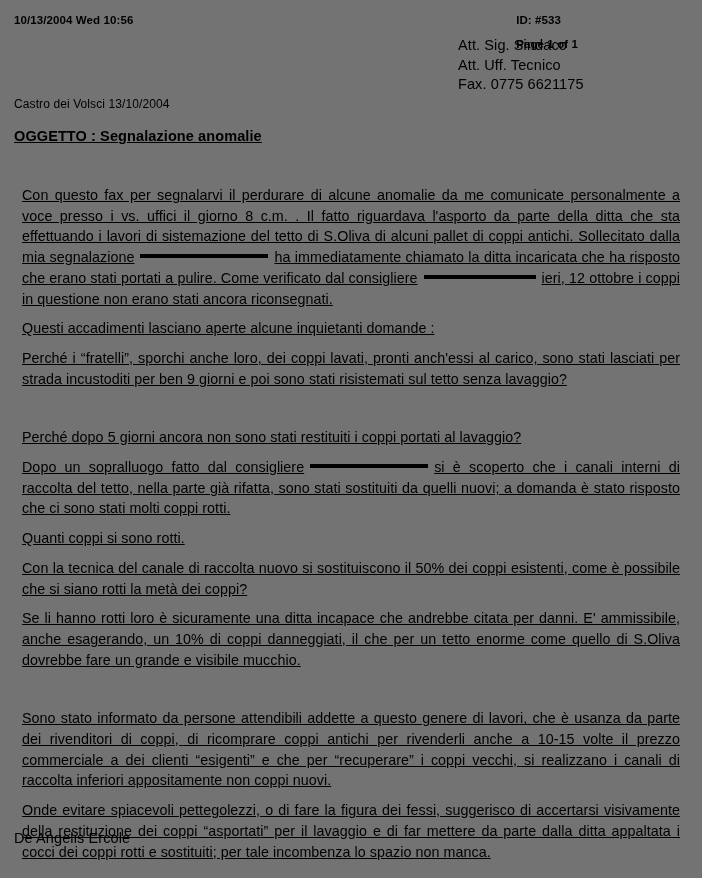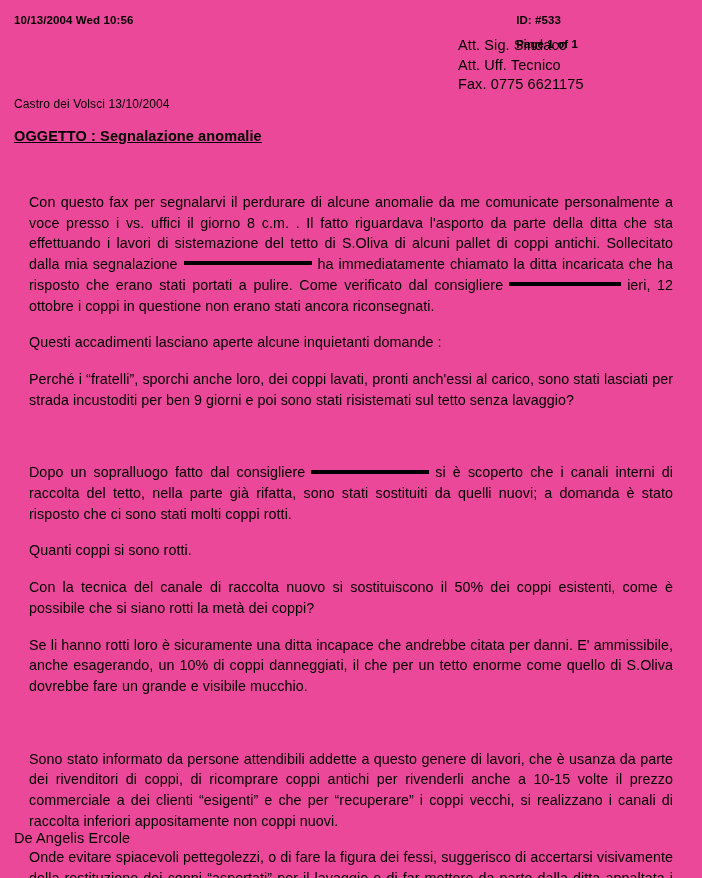--- a/index.html
+++ b/index.html
@@ -8,21 +8,21 @@
     background: #ffffff;
   }
   body {
     font-family: "Liberation Sans", sans-serif;
     color: #000000;
   }
   #page {
     position: relative;
     width: 702px;
     height: 878px;
-    background: #ec4899;
+    background: #737373;
     overflow: hidden;
   }
   .fax-header {
     position: absolute;
     top: 14px;
     left: 14px;
     right: 14px;
     display: flex;
     justify-content: space-between;
     font-size: 11.5px;
@@ -62,21 +62,22 @@
   .body-text {
     position: absolute;
     top: 176px;
     left: 13px;
     width: 676px;
     font-size: 14.3px;
     line-height: 20.7px;
     letter-spacing: 0.05px;
   }
   .para {
-    margin: 16px;
+    margin: 9px;
+    text-decoration: underline;
   }
   .just {
     text-align: justify;
     text-justify: inter-word;
   }
   .gap {
     height: 20px;
   }
   .redaction {
     display: inline-block;
@@ -125,20 +126,21 @@
 
     <p class="para just"><span>Con questo fax per segnalarvi il perdurare di alcune anomalie da me comunicate personalmente a voce presso i vs. uffici il giorno 8 c.m. . Il fatto riguardava l'asporto da parte della ditta che sta effettuando i lavori di sistemazione del tetto di S.Oliva  di alcuni pallet  di coppi antichi. Sollecitato dalla mia segnalazione</span><span class="redaction r-long"></span><span>ha immediatamente chiamato la ditta incaricata che ha risposto che erano stati portati a pulire. Come verificato dal consigliere</span><span class="redaction r-short"></span><span>ieri, 12 ottobre  i coppi in questione non erano stati ancora riconsegnati.</span></p>
 
     <p class="para">Questi accadimenti lasciano aperte alcune inquietanti domande :</p>
 
 
     <p class="para just">Perché i “fratelli”, sporchi anche loro, dei coppi lavati, pronti anch'essi al carico, sono stati lasciati  per  strada  incustoditi  per  ben  9  giorni  e  poi  sono  stati  risistemati  sul  tetto  senza lavaggio?</p>
 
     <div class="gap"></div>
 
+    <p class="para">Perché dopo 5 giorni  ancora non sono stati restituiti i coppi portati al lavaggio?</p>
 
     <p class="para just"><span>Dopo un sopralluogo fatto dal consigliere</span><span class="redaction r-mid"></span><span>si è scoperto che i canali interni di raccolta del tetto, nella parte già rifatta, sono stati sostituiti da quelli nuovi; a domanda è stato risposto che ci sono stati molti coppi rotti.</span></p>
 
     <p class="para">Quanti coppi si sono rotti.</p>
 
     <p class="para just">Con la tecnica del canale di raccolta nuovo si sostituiscono il 50% dei coppi esistenti, come è possibile che si siano rotti la metà dei coppi?</p>
 
 
     <p class="para just">Se li hanno rotti loro è sicuramente una ditta incapace che andrebbe citata per danni. E' ammissibile, anche esagerando, un 10% di coppi danneggiati, il che per un tetto enorme come quello di S.Oliva dovrebbe fare un grande e visibile mucchio.</p>
 

